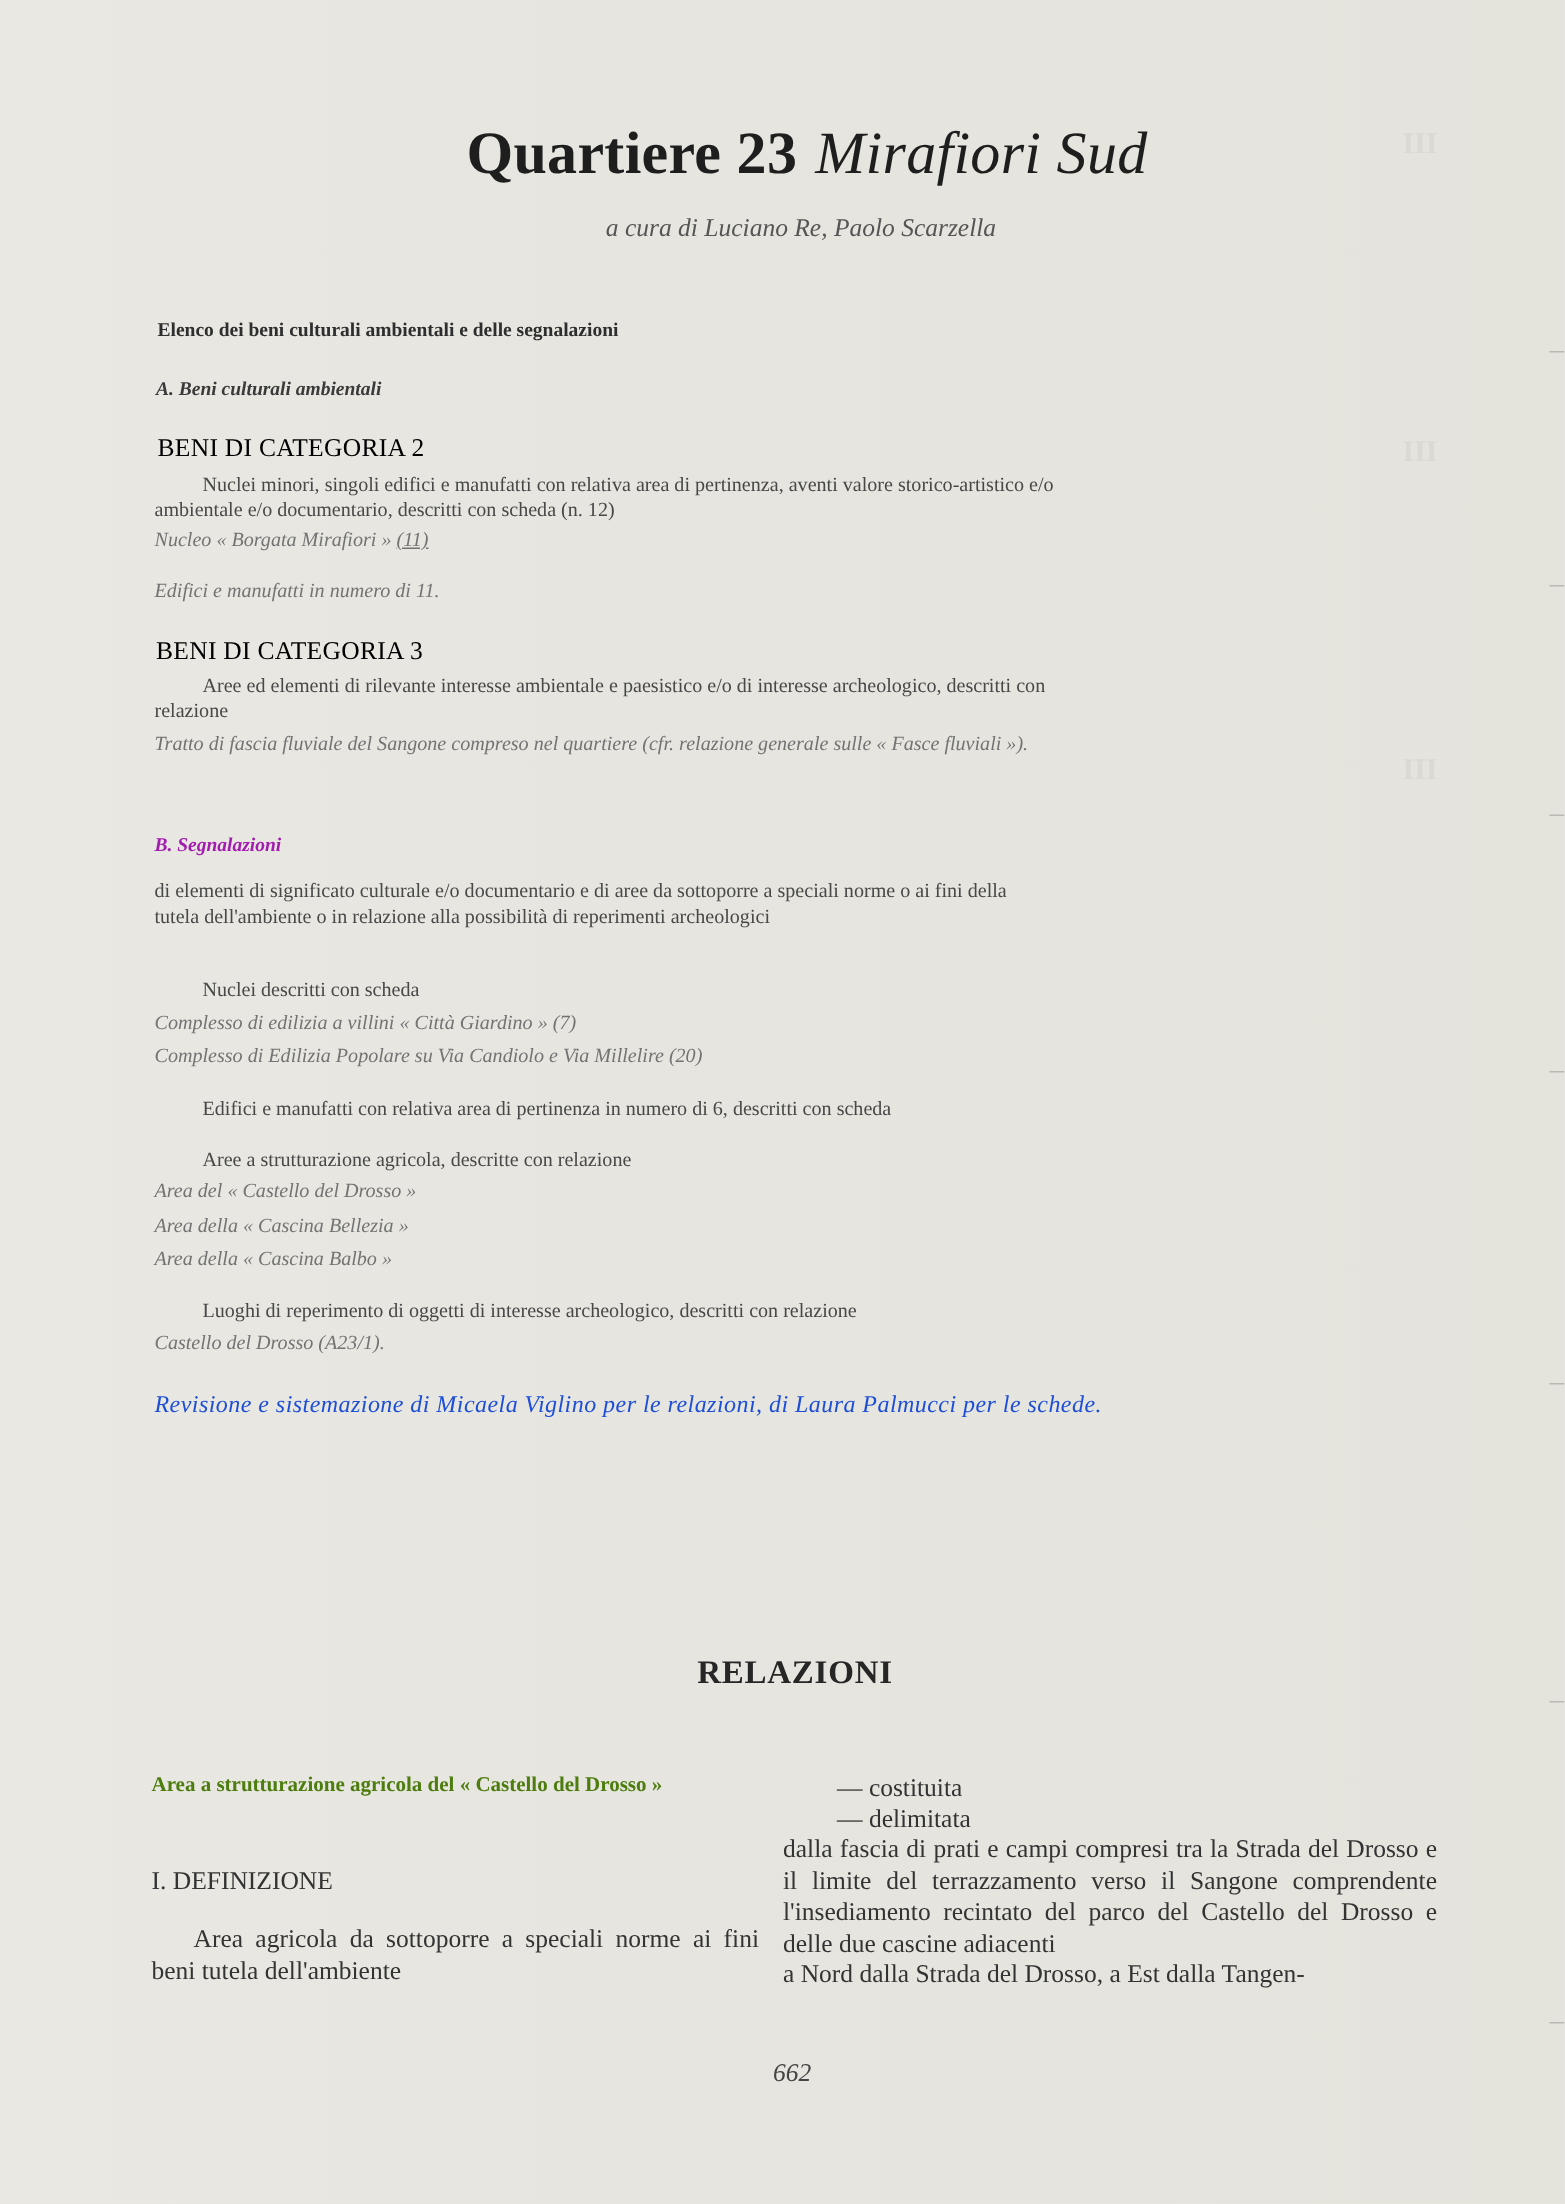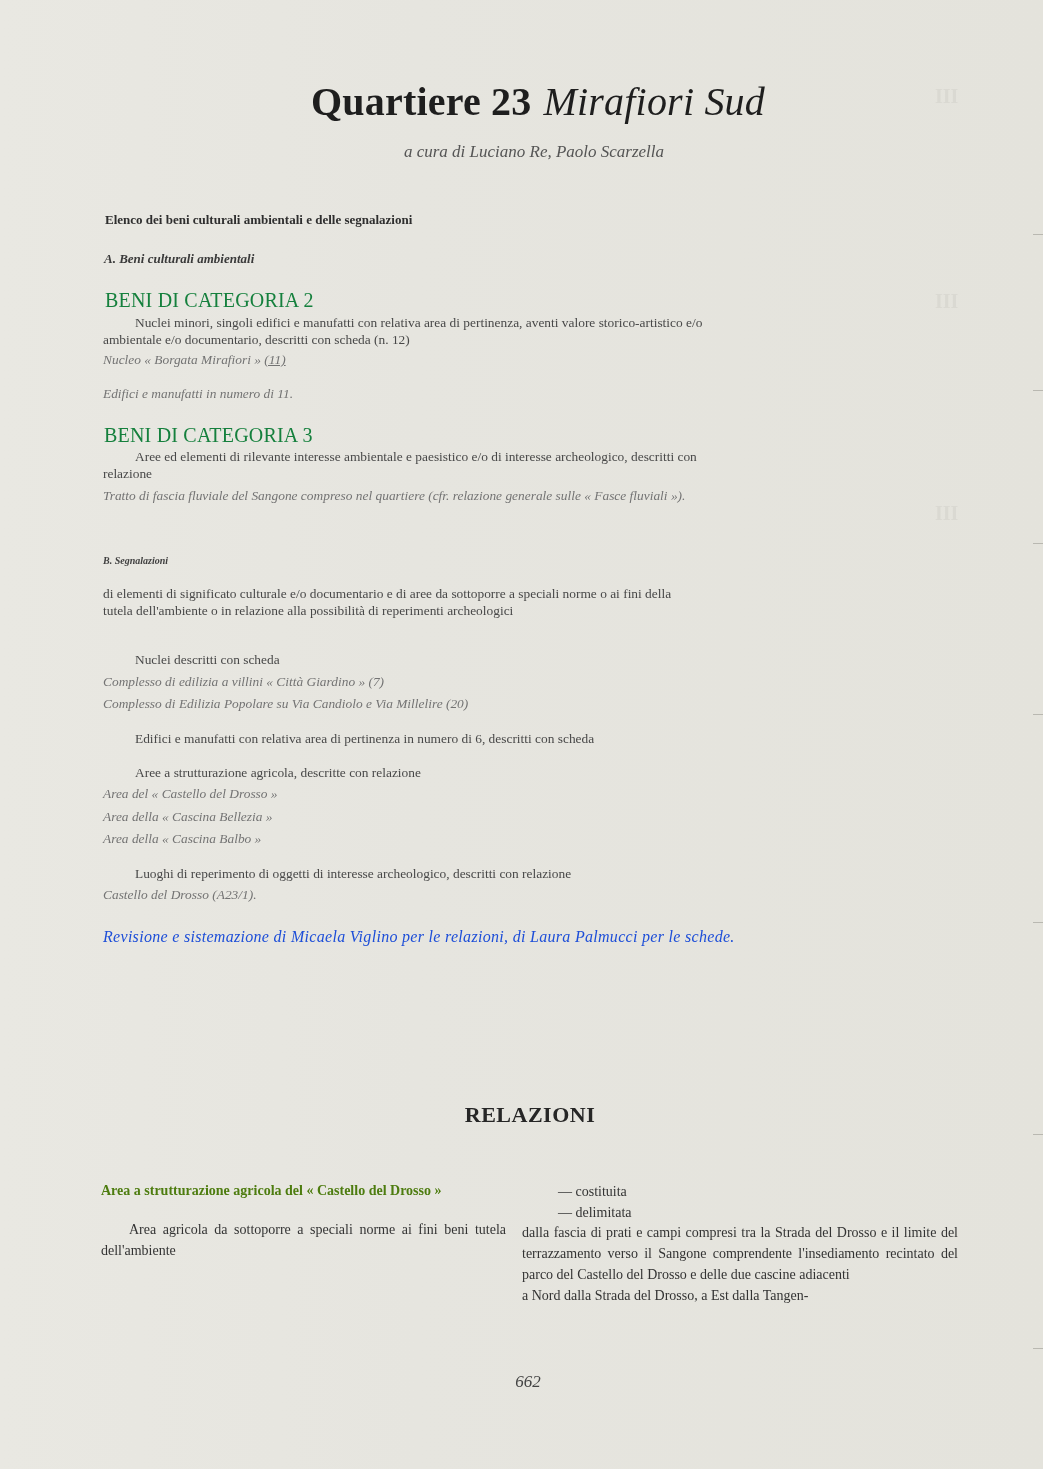--- a/index.html
+++ b/index.html
@@ -26,36 +26,36 @@
     left: 0; width: 1076px; top: 78px; text-align: center;
     font-size: 40px; font-weight: bold; color: #1e1e1e; letter-spacing: 0.2px;
   }
   .title .ital { font-style: italic; font-weight: normal; margin-left: 12px; }
   .subtitle {
     left: 0; width: 1068px; top: 142px; text-align: center;
     font-size: 17px; font-style: italic; color: #555;
   }
   .elenco { left: 105px; top: 212px; font-size: 13px; font-weight: bold; color: #2e2e2e; }
   .sect-a { left: 104px; top: 251px; font-size: 13px; font-style: italic; font-weight: bold; color: #3a3a3a; }
-  .cat { font-size: 20px; color: #15803d; letter-spacing: 0.2px; }
+  .cat { font-size: 17px; color: #000000; letter-spacing: 0.2px; }
   .para { font-size: 13.4px; line-height: 17px; color: #484848; width: 600px; }
   .indent { text-indent: 32px; }
   .it { font-style: italic; font-size: 13.4px; color: #737373; }
   .ul { text-decoration: underline; }
-  .sect-b { left: 103px; top: 555px; font-size: 10px; font-style: italic; font-weight: bold; color: #404040; }
+  .sect-b { left: 103px; top: 555px; font-size: 13px; font-style: italic; font-weight: bold; color: #a21caf; }
   .revisione { left: 103px; top: 928px; font-size: 16px; font-style: italic; color: #1d4ed8; letter-spacing: 0.3px; }
   .relazioni-h {
     left: 0; width: 1060px; top: 1102px; text-align: center;
     font-size: 22px; font-weight: bold; color: #262626; letter-spacing: 0.5px;
   }
   .col-left { left: 101px; top: 1180px; width: 405px; }
   .col-right { left: 522px; top: 1182px; width: 436px; }
   .rel-title { font-size: 14px; font-weight: bold; color: #4d7c0f; line-height: 21px; text-align: justify; }
   .def-h { font-size: 17px; color: #333; margin-top: 43px; }
-  .body16 { font-size: 14px; line-height: 20.7px; color: #333; text-align: justify; }
+  .body16 { font-size: 17px; line-height: 20.7px; color: #333; text-align: justify; }
   .dash-line { padding-left: 36px; }
   .page-num { left: 0; width: 1056px; top: 1372px; text-align: center; font-size: 17px; font-style: italic; color: #444; }
 </style>
 </head>
 <body>
 
 <div class="page-shade"></div>
 
 <div class="ghost" style="left:935px; top:85px; font-size:20px; font-weight:bold;">III</div>
 <div class="ghost" style="left:935px; top:290px; font-size:20px; font-weight:bold;">III</div>
@@ -104,20 +104,21 @@
 
 <div class="abs para" style="left:135px; top:865px; width:650px;">Luoghi di reperimento di oggetti di interesse archeologico, descritti con relazione</div>
 <div class="abs it" style="left:103px; top:887px;">Castello del Drosso (A23/1).</div>
 
 <div class="abs revisione">Revisione e sistemazione di Micaela Viglino per le relazioni, di Laura Palmucci per le schede.</div>
 
 <div class="abs relazioni-h">RELAZIONI</div>
 
 <div class="abs col-left">
   <div class="rel-title">Area a strutturazione agricola del « Castello del Drosso »</div>
+  <div class="def-h">I. DEFINIZIONE</div>
   <div class="body16" style="margin-top:19px; text-indent:28px;">Area agricola da sottoporre a speciali norme ai fini beni tutela dell'ambiente</div>
 </div>
 
 <div class="abs col-right">
   <div class="body16 dash-line">— costituita</div>
   <div class="body16 dash-line">— delimitata</div>
   <div class="body16">dalla fascia di prati e campi compresi tra la Strada del Drosso e il limite del terrazzamento verso il Sangone comprendente l'insediamento recintato del parco del Castello del Drosso e delle due cascine adiacenti</div>
   <div class="body16" style="white-space:nowrap;">a Nord dalla Strada del Drosso, a Est dalla Tangen-</div>
 </div>
 

